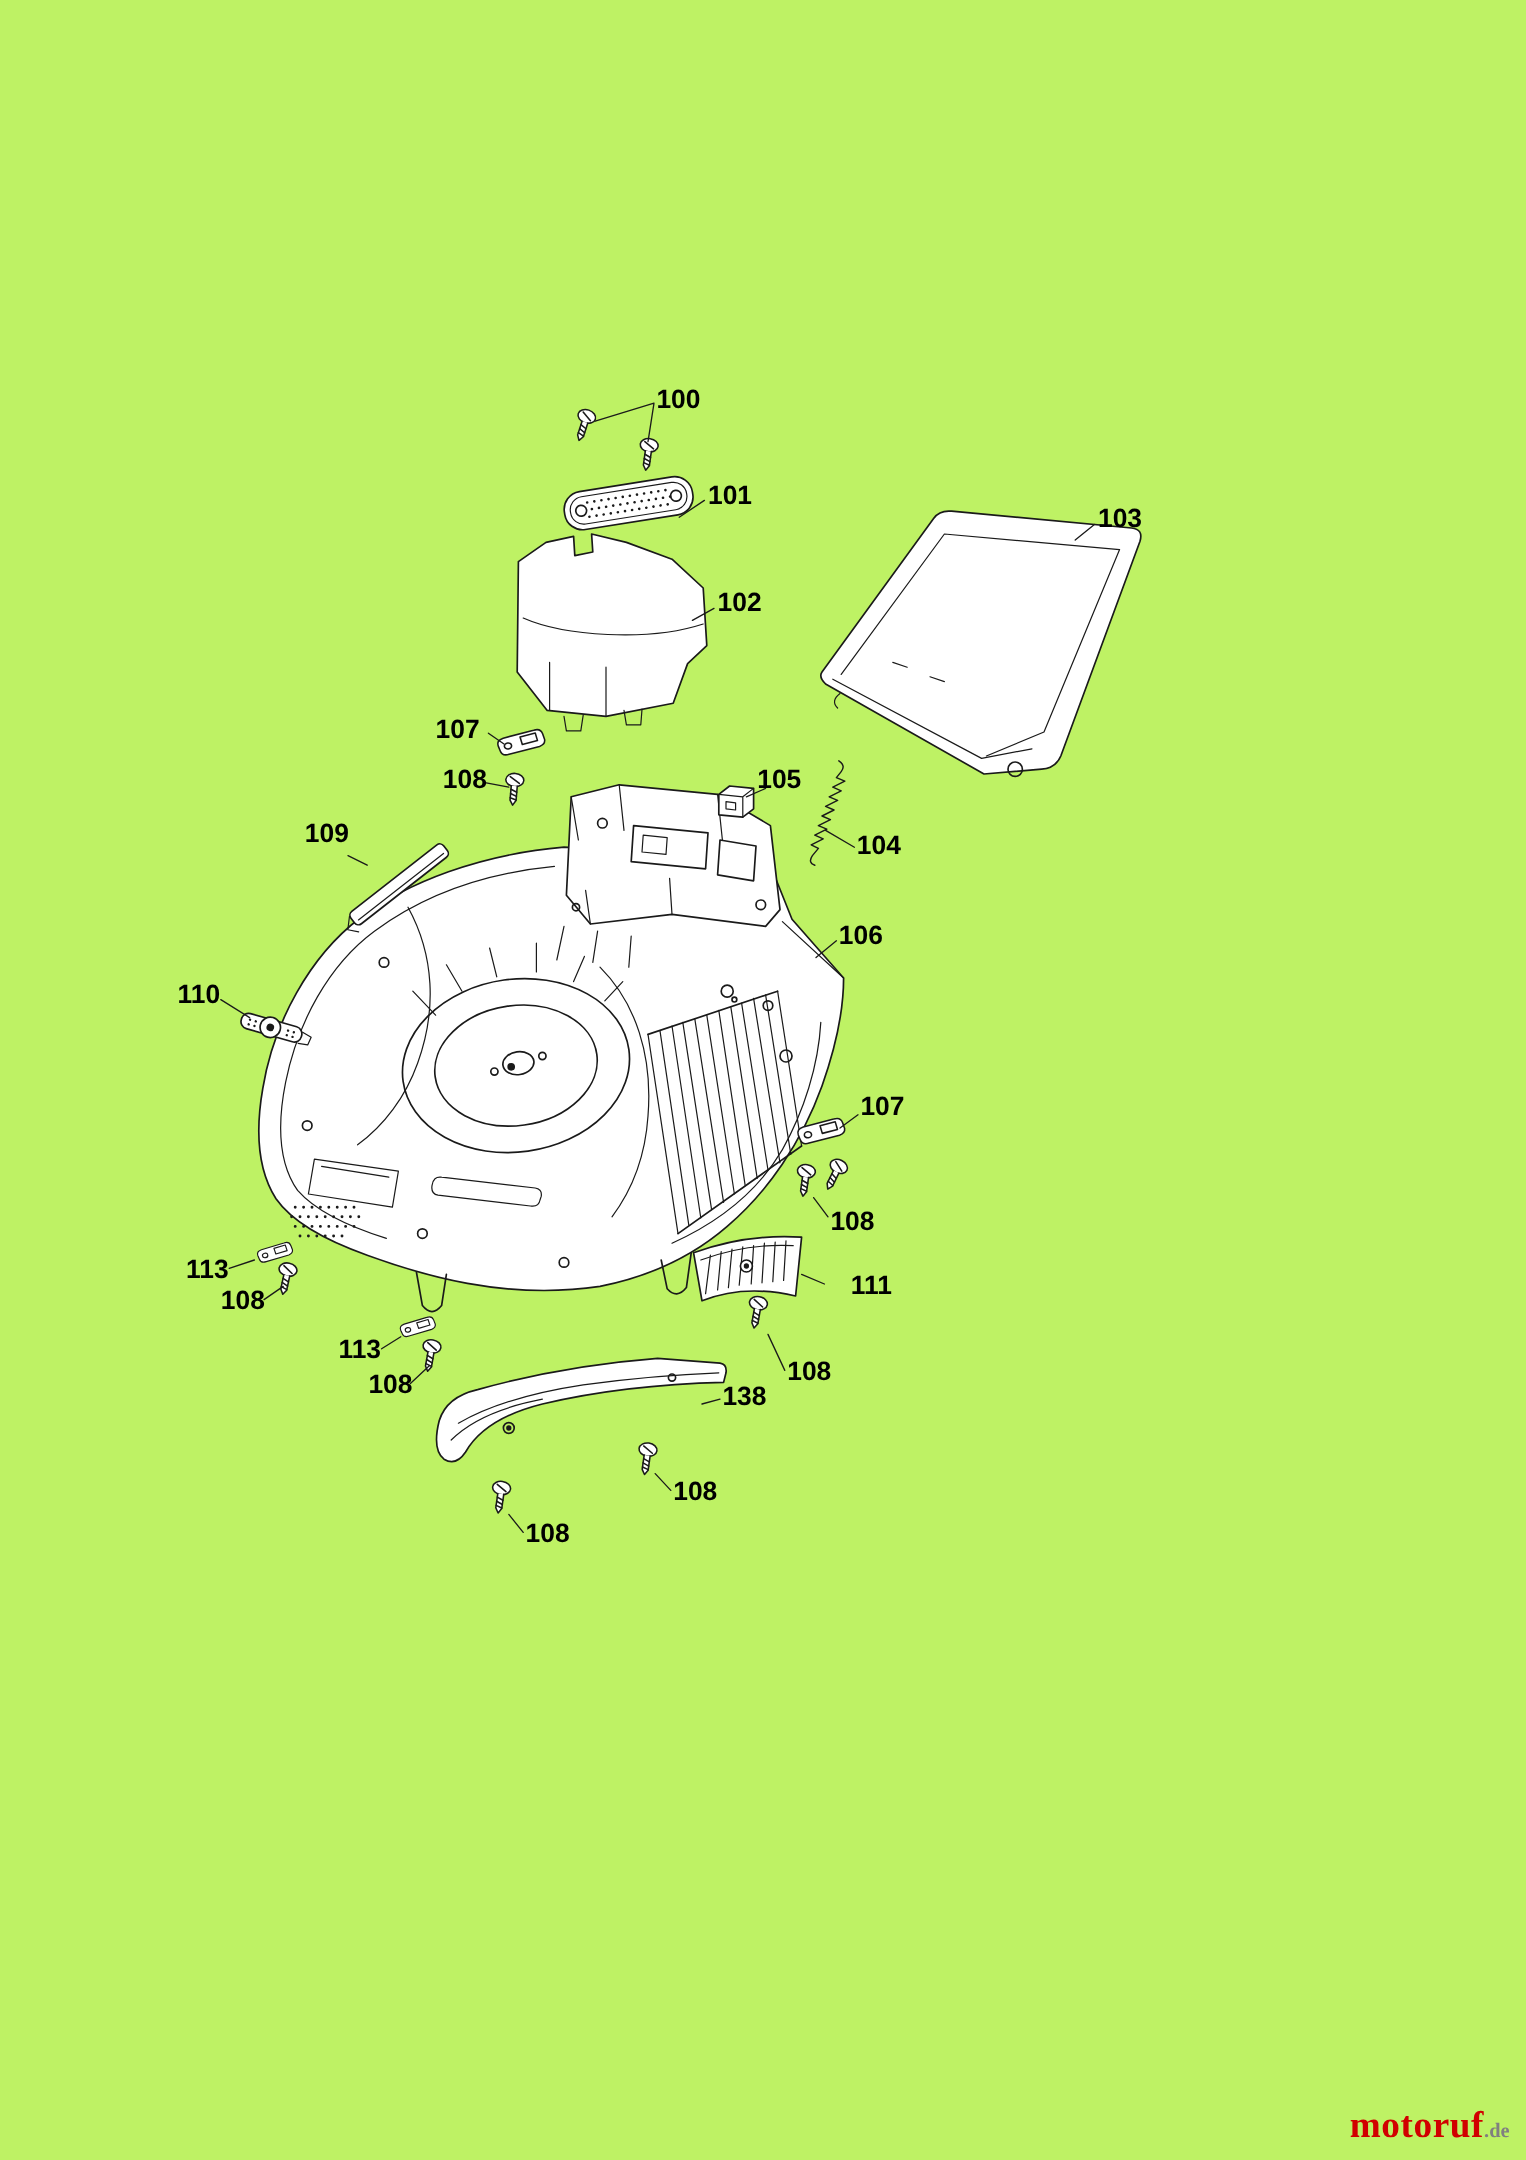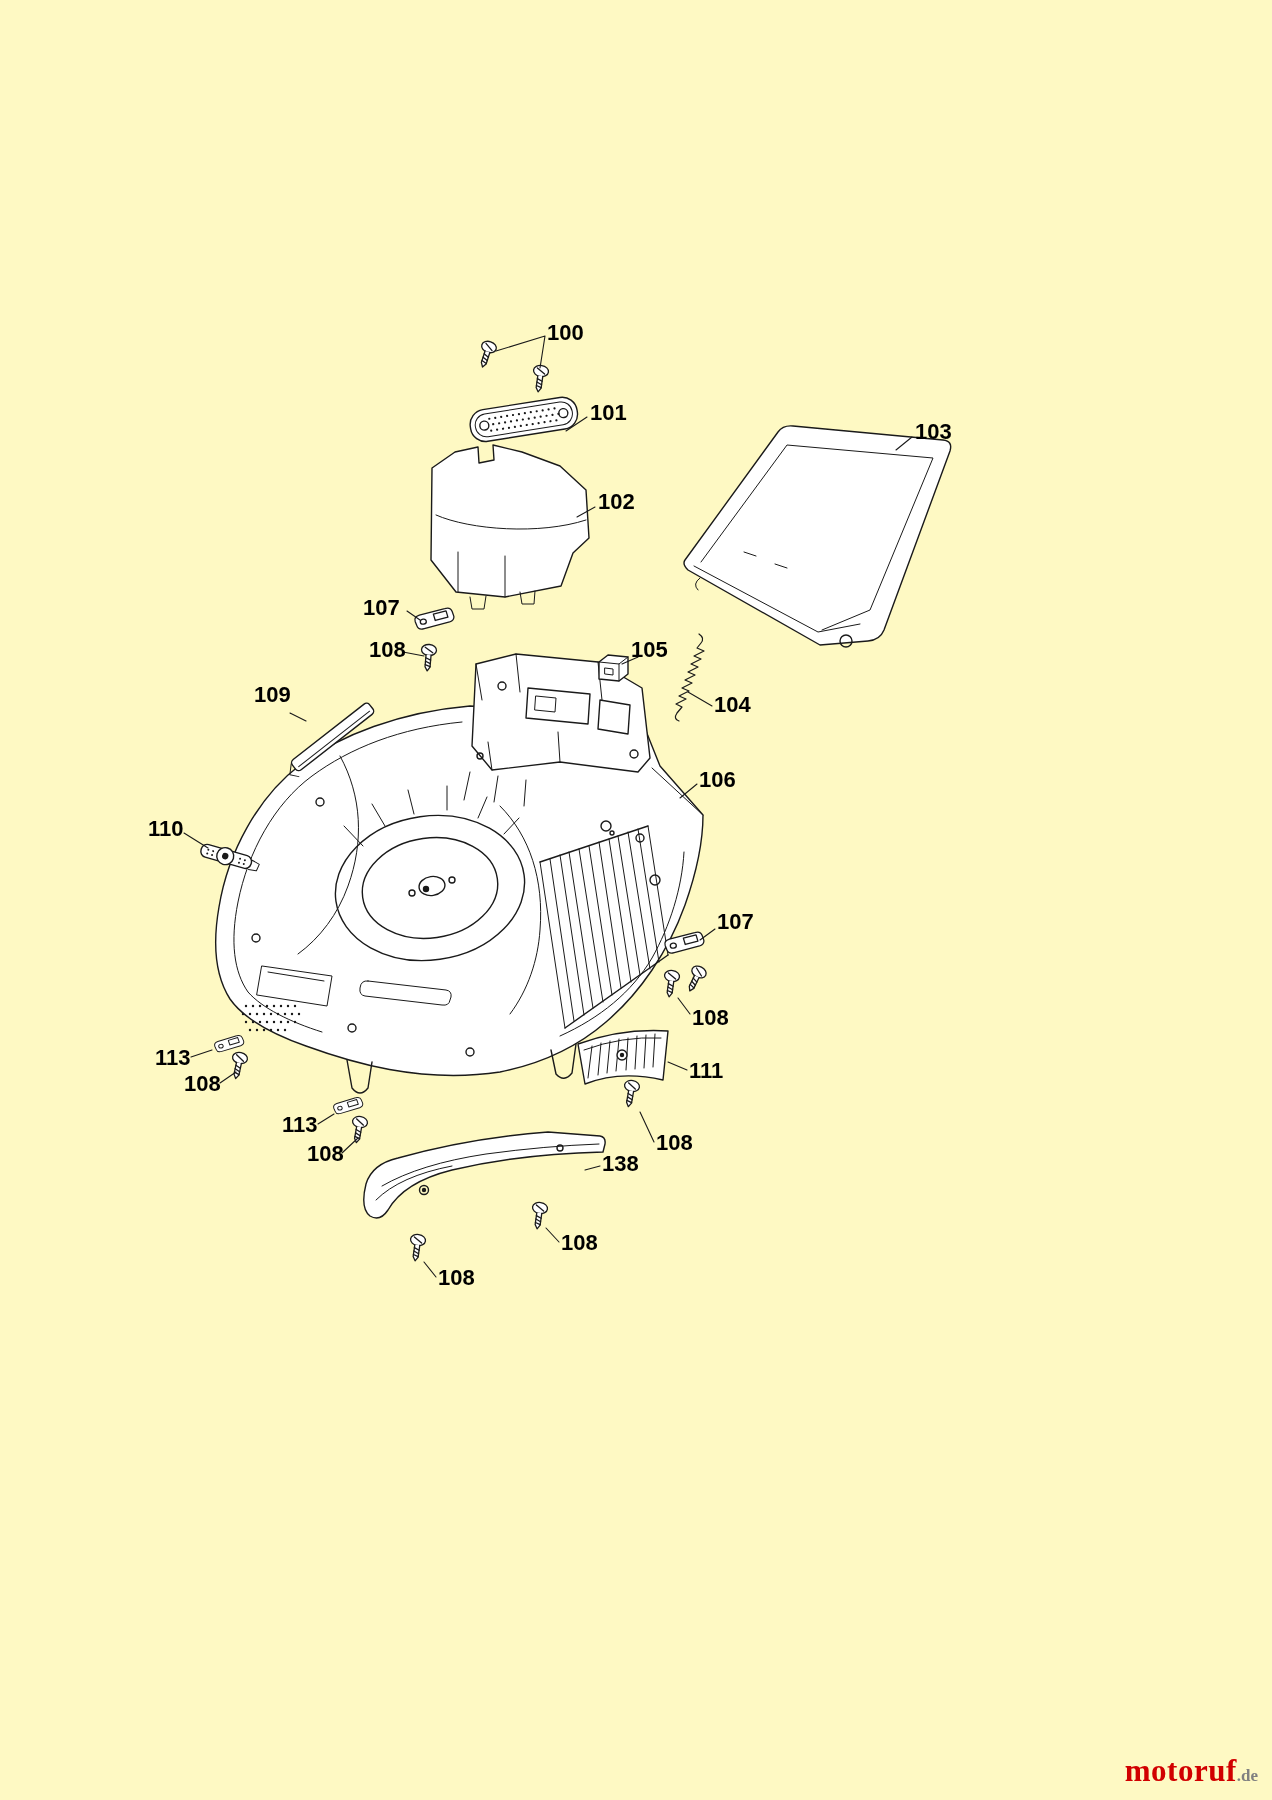--- a/index.html
+++ b/index.html
@@ -1,19 +1,19 @@
 <!DOCTYPE html>
 <html><head>
 <meta charset="utf-8">
 <style>
   html,body{margin:0;padding:0;background:#ffffff;}
   .canvas{
     position:relative;
     width:1272px;height:1800px;
-    background:#fef9c3;
+    background:#bef264;
     font-family:"Liberation Sans",sans-serif;
     overflow:hidden;
   }
   .artwork{position:absolute;left:0;top:0;width:1272px;height:1800px;}
   .callout{
     position:absolute;
     font-size:22px;
     font-weight:bold;
     color:#000;
     line-height:1;
@@ -238,21 +238,21 @@
   <div class="callout" style="left:363px;top:597px">107</div>
   <div class="callout" style="left:369px;top:639px">108</div>
   <div class="callout" style="left:631px;top:639px">105</div>
   <div class="callout" style="left:714px;top:694px">104</div>
   <div class="callout" style="left:254px;top:684px">109</div>
   <div class="callout" style="left:699px;top:769px">106</div>
   <div class="callout" style="left:148px;top:818px">110</div>
   <div class="callout" style="left:717px;top:911px">107</div>
   <div class="callout" style="left:692px;top:1007px">108</div>
   <div class="callout" style="left:155px;top:1047px">113</div>
-  <div class="callout" style="left:689px;top:1060px">111</div>
+  <div class="callout" style="left:709px;top:1060px">111</div>
   <div class="callout" style="left:184px;top:1073px">108</div>
   <div class="callout" style="left:282px;top:1114px">113</div>
   <div class="callout" style="left:656px;top:1132px">108</div>
   <div class="callout" style="left:307px;top:1143px">108</div>
   <div class="callout" style="left:602px;top:1153px">138</div>
   <div class="callout" style="left:561px;top:1232px">108</div>
   <div class="callout" style="left:438px;top:1267px">108</div>
 
   <a class="logo" href="#">
     <span class="main" style="color: rgb(209, 0, 0);">motoruf</span><span class="tld" style="color: rgb(128, 128, 128);">.de</span>

